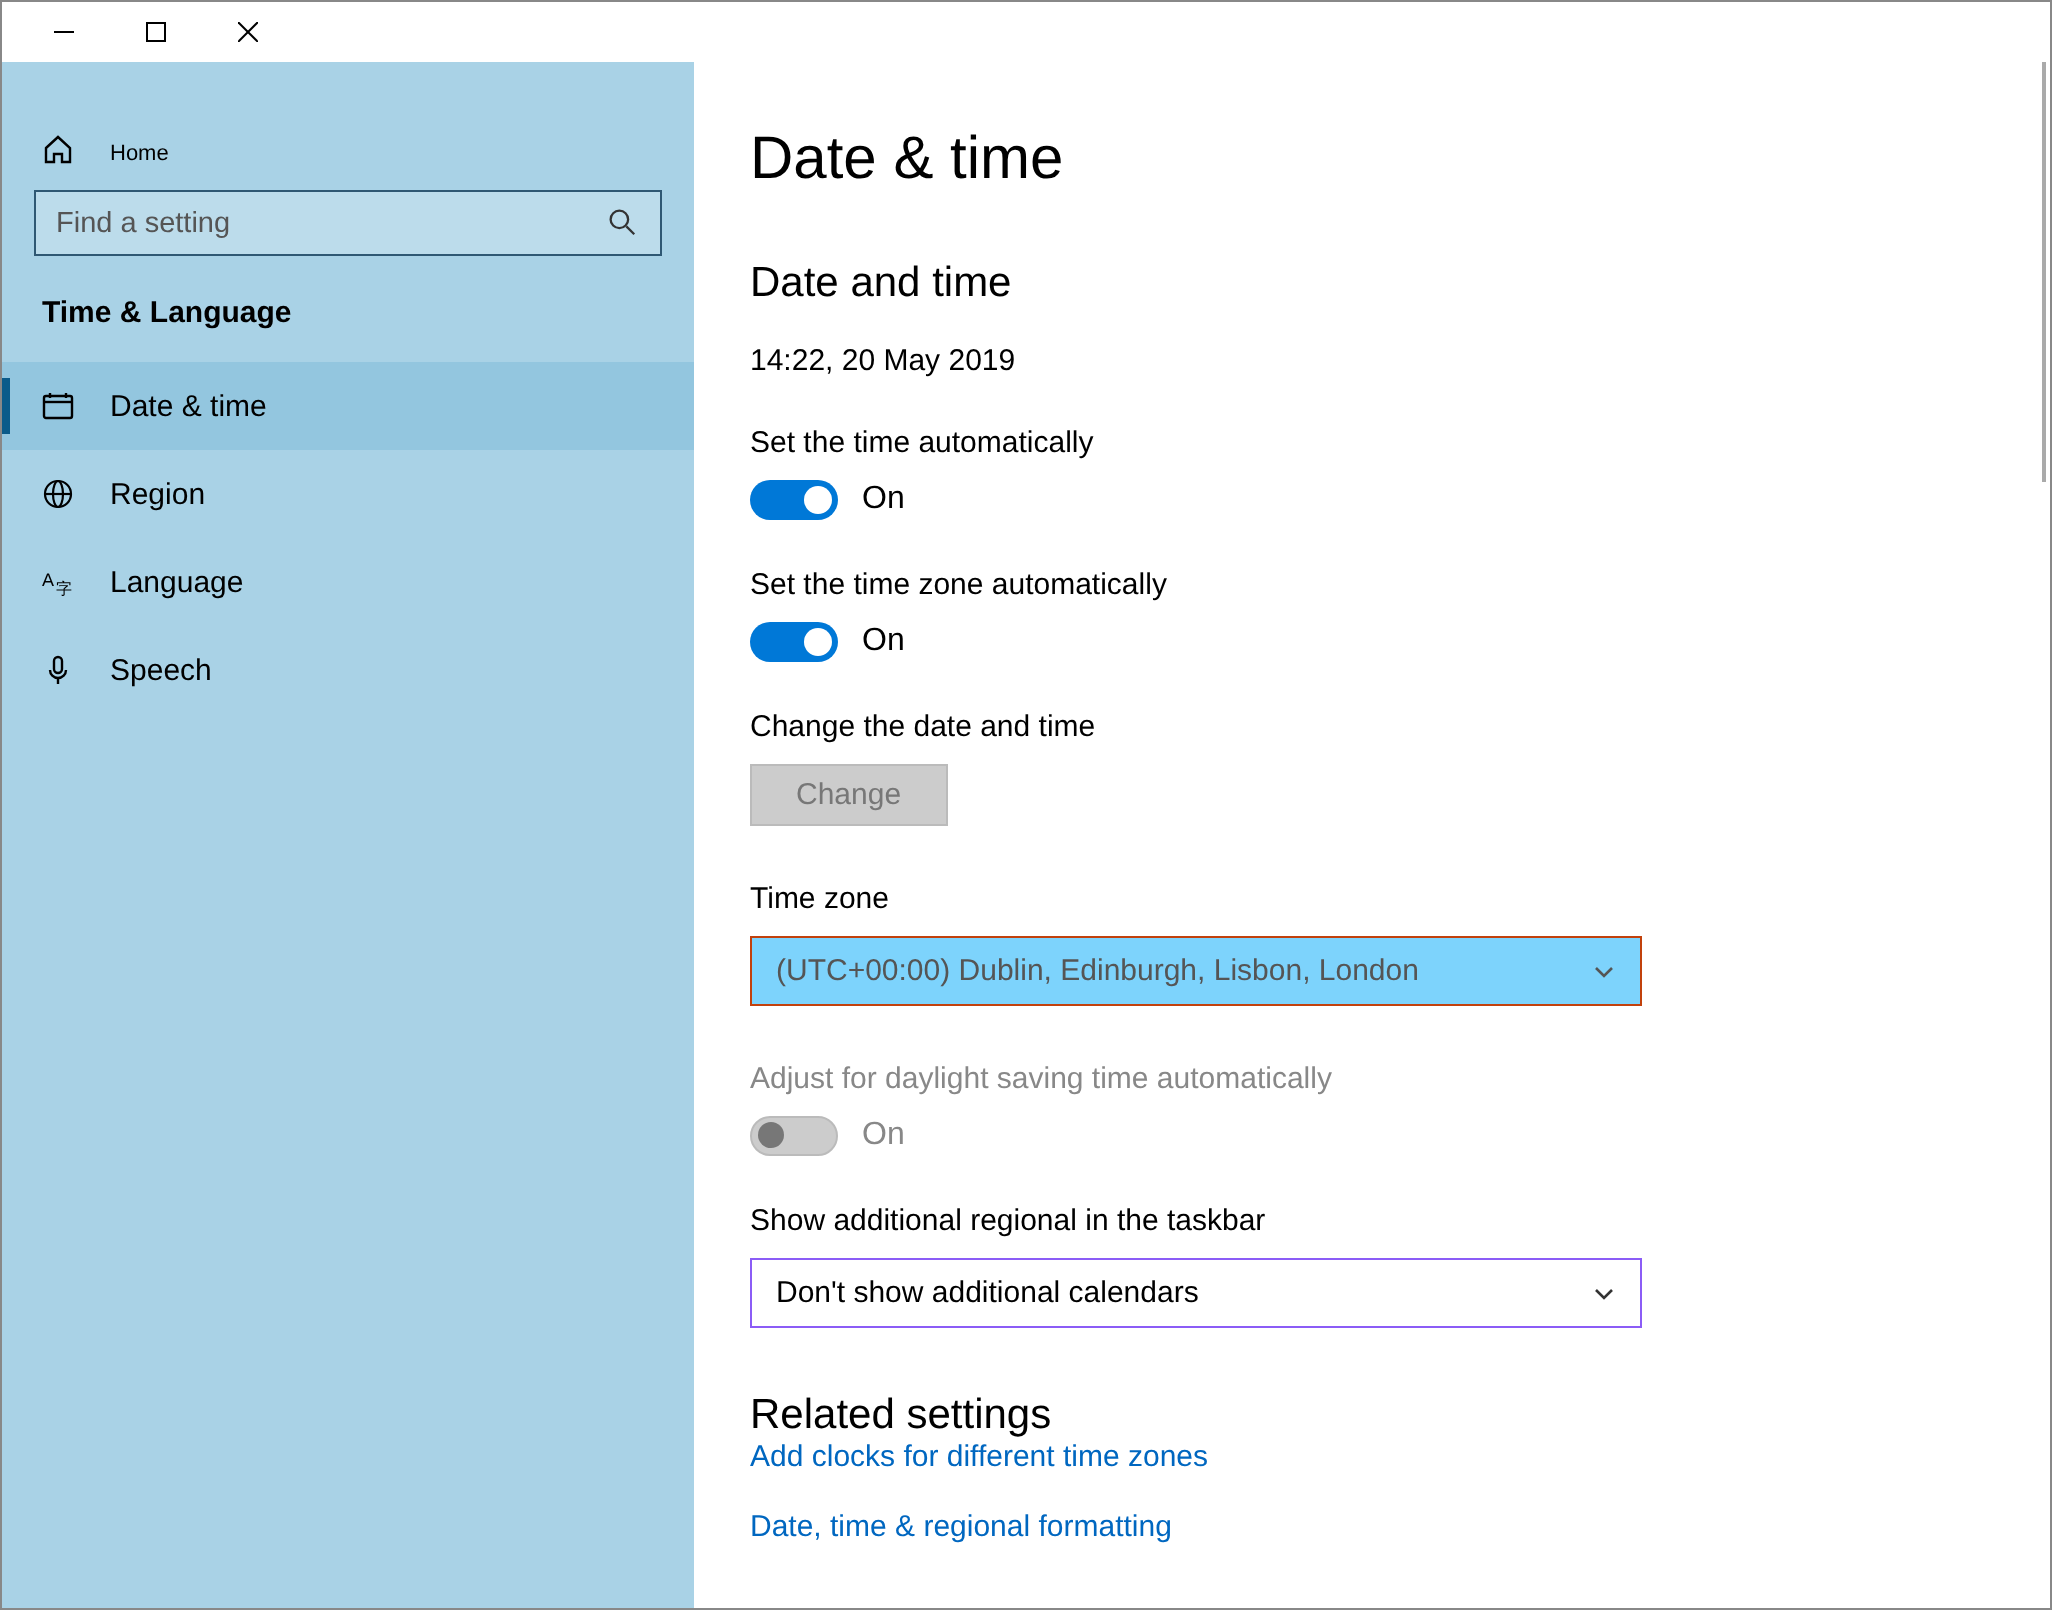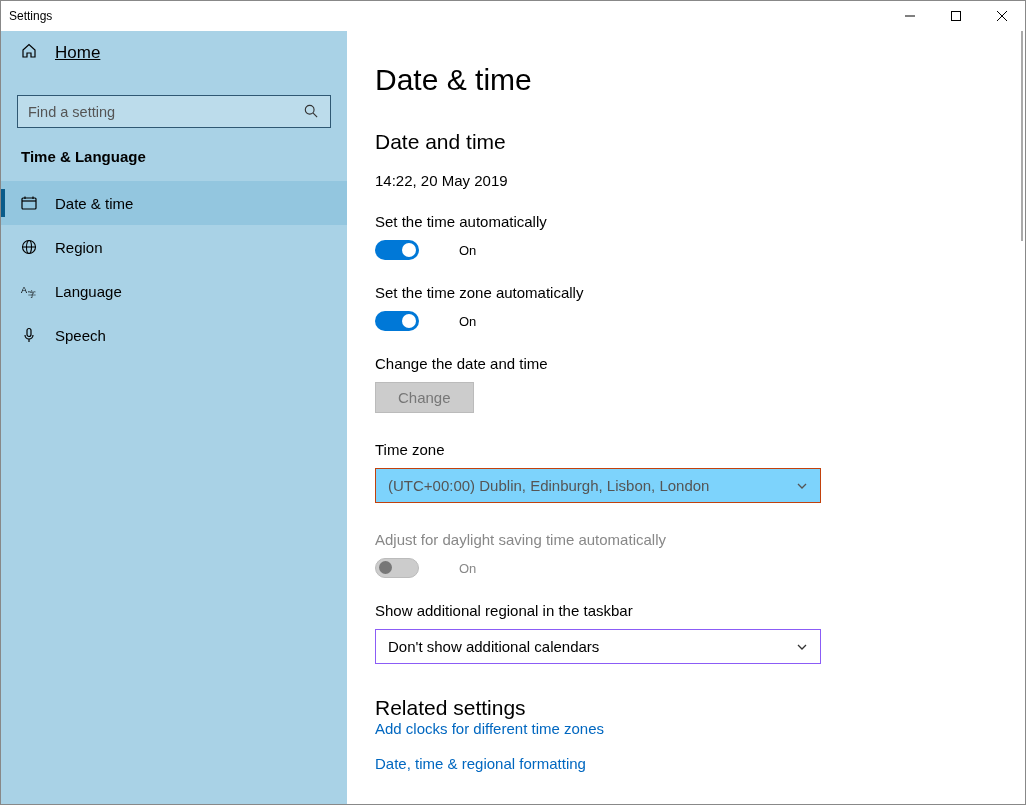--- a/index.html
+++ b/index.html
@@ -5,21 +5,21 @@
   * { box-sizing: border-box; margin: 0; padding: 0; font-family: "Segoe UI", -apple-system, sans-serif; }
   html, body { width: 1026px; height: 805px; overflow: hidden; background: #fff; }
   .window { width: 1026px; height: 805px; display: flex; flex-direction: column; border: 1px solid #888; }
   .titlebar { height: 30px; display: flex; align-items: center; padding-left: 8px; font-size: 12px; color: #000; }
   .titlebar .title { flex: 1; }
   .wincontrols { display: flex; }
   .wincontrols .btn { width: 46px; height: 30px; display: flex; align-items: center; justify-content: center; cursor: default; }
   .wincontrols .btn svg { width: 10px; height: 10px; }
   .body { flex: 1; display: flex; min-height: 0; }
   .sidebar { width: 346px; background: #a9d2e6; display: flex; flex-direction: column; padding-top: 12px; }
-  .home { display: flex; align-items: flex-start; height: 40px; padding-left: 20px; gap: 18px; font-size: 17px; cursor: default; margin-bottom: 8px; text-decoration: underline; }
+  .home { display: flex; align-items: flex-end; height: 40px; padding-left: 20px; gap: 18px; font-size: 11px; cursor: default; margin-bottom: 8px; }
   .home .icon { width: 16px; height: 16px; display:flex; align-items:center; justify-content:center;}
   .search { margin: 4px 16px 14px 16px; height: 33px; border: 1px solid #2f5873; background: #bcdceb; display: flex; align-items: center; padding: 0 10px; }
   .search input { flex: 1; background: transparent; border: none; outline: none; font-size: 14.5px; color: #333; }
   .search input::placeholder { color: #555; }
   .search .icon { width: 16px; height: 16px; color:#333; }
   .section-title { font-size: 15px; font-weight: 600; padding: 6px 20px 16px 20px; }
   .navitem { display: flex; align-items: center; height: 44px; padding-left: 20px; gap: 18px; font-size: 15px; cursor: default; position: relative; }
   .navitem.active { background: #93c6df; }
   .navitem.active::before { content:""; position:absolute; left:0; top:8px; bottom:8px; width:4px; background:#0a5b8a; }
   .navitem .icon { width: 16px; height: 16px; display:flex; align-items:center; justify-content:center; color:#222; }
@@ -31,35 +31,34 @@
   .datetime { font-size: 15px; margin-bottom: 24px; }
   .label { font-size: 15px; margin-bottom: 10px; }
   .label.disabled { color:#888; }
   .toggle-row { display: flex; align-items: center; gap: 12px; margin-bottom: 24px; }
   .toggle { width: 44px; height: 20px; border-radius: 10px; position: relative; cursor: pointer; }
   .toggle.on { background: #0078d7; }
   .toggle.on::after { content:""; position:absolute; right:3px; top:3px; width:14px; height:14px; border-radius:50%; background:#fff; }
   .toggle.off { background: #ccc; border: 1px solid #aaa; }
   .toggle.off.disabled { background:#ccc; border:1px solid #bbb; cursor:default; }
   .toggle.off::after { content:""; position:absolute; left:3px; top:2px; width:13px; height:13px; border-radius:50%; background:#777; }
-  .toggle-text { font-size: 13px; margin-left: 28px; }
+  .toggle-text { font-size: 16px; }
   .button { display:inline-block; padding: 6px 22px; font-size: 15px; border: 1px solid #bbb; background: #ccc; color: #777; margin-bottom: 28px; cursor: default; }
   .dropdown { width: 446px; display:flex; align-items:center; justify-content:space-between; padding: 8px 12px; font-size: 15px; margin-bottom: 28px; }
   .dropdown.disabled { background:#7dd3fc; border:1px solid #c2410c; color:#555; }
   .dropdown.enabled { background:#fff; border:1px solid #8b5cf6; color:#000; cursor:pointer; }
   .dropdown .chev { width:12px; height:12px; }
   .link { color: #0067c0; font-size: 15px; margin-bottom: 18px; display:block; cursor:pointer; }
   .scroll-indicator { position:absolute; right:2px; top:0; width:2px; height:210px; background:#aaa; }
 </style>
 </head>
 <body>
 
 <div class="window">
   <div class="titlebar">
-    <span class="title">Settings</span>
     <div class="wincontrols">
       <div class="btn">
         <svg viewBox="0 0 10 10">
             <line x1="0" y1="5" x2="10" y2="5" stroke="#000" stroke-width="1"></line>
           </svg>
       </div>
       <div class="btn">
         <svg viewBox="0 0 10 10">
             <rect x="0.5" y="0.5" width="9" height="9" fill="none" stroke="#000" stroke-width="1"></rect>
           </svg>

